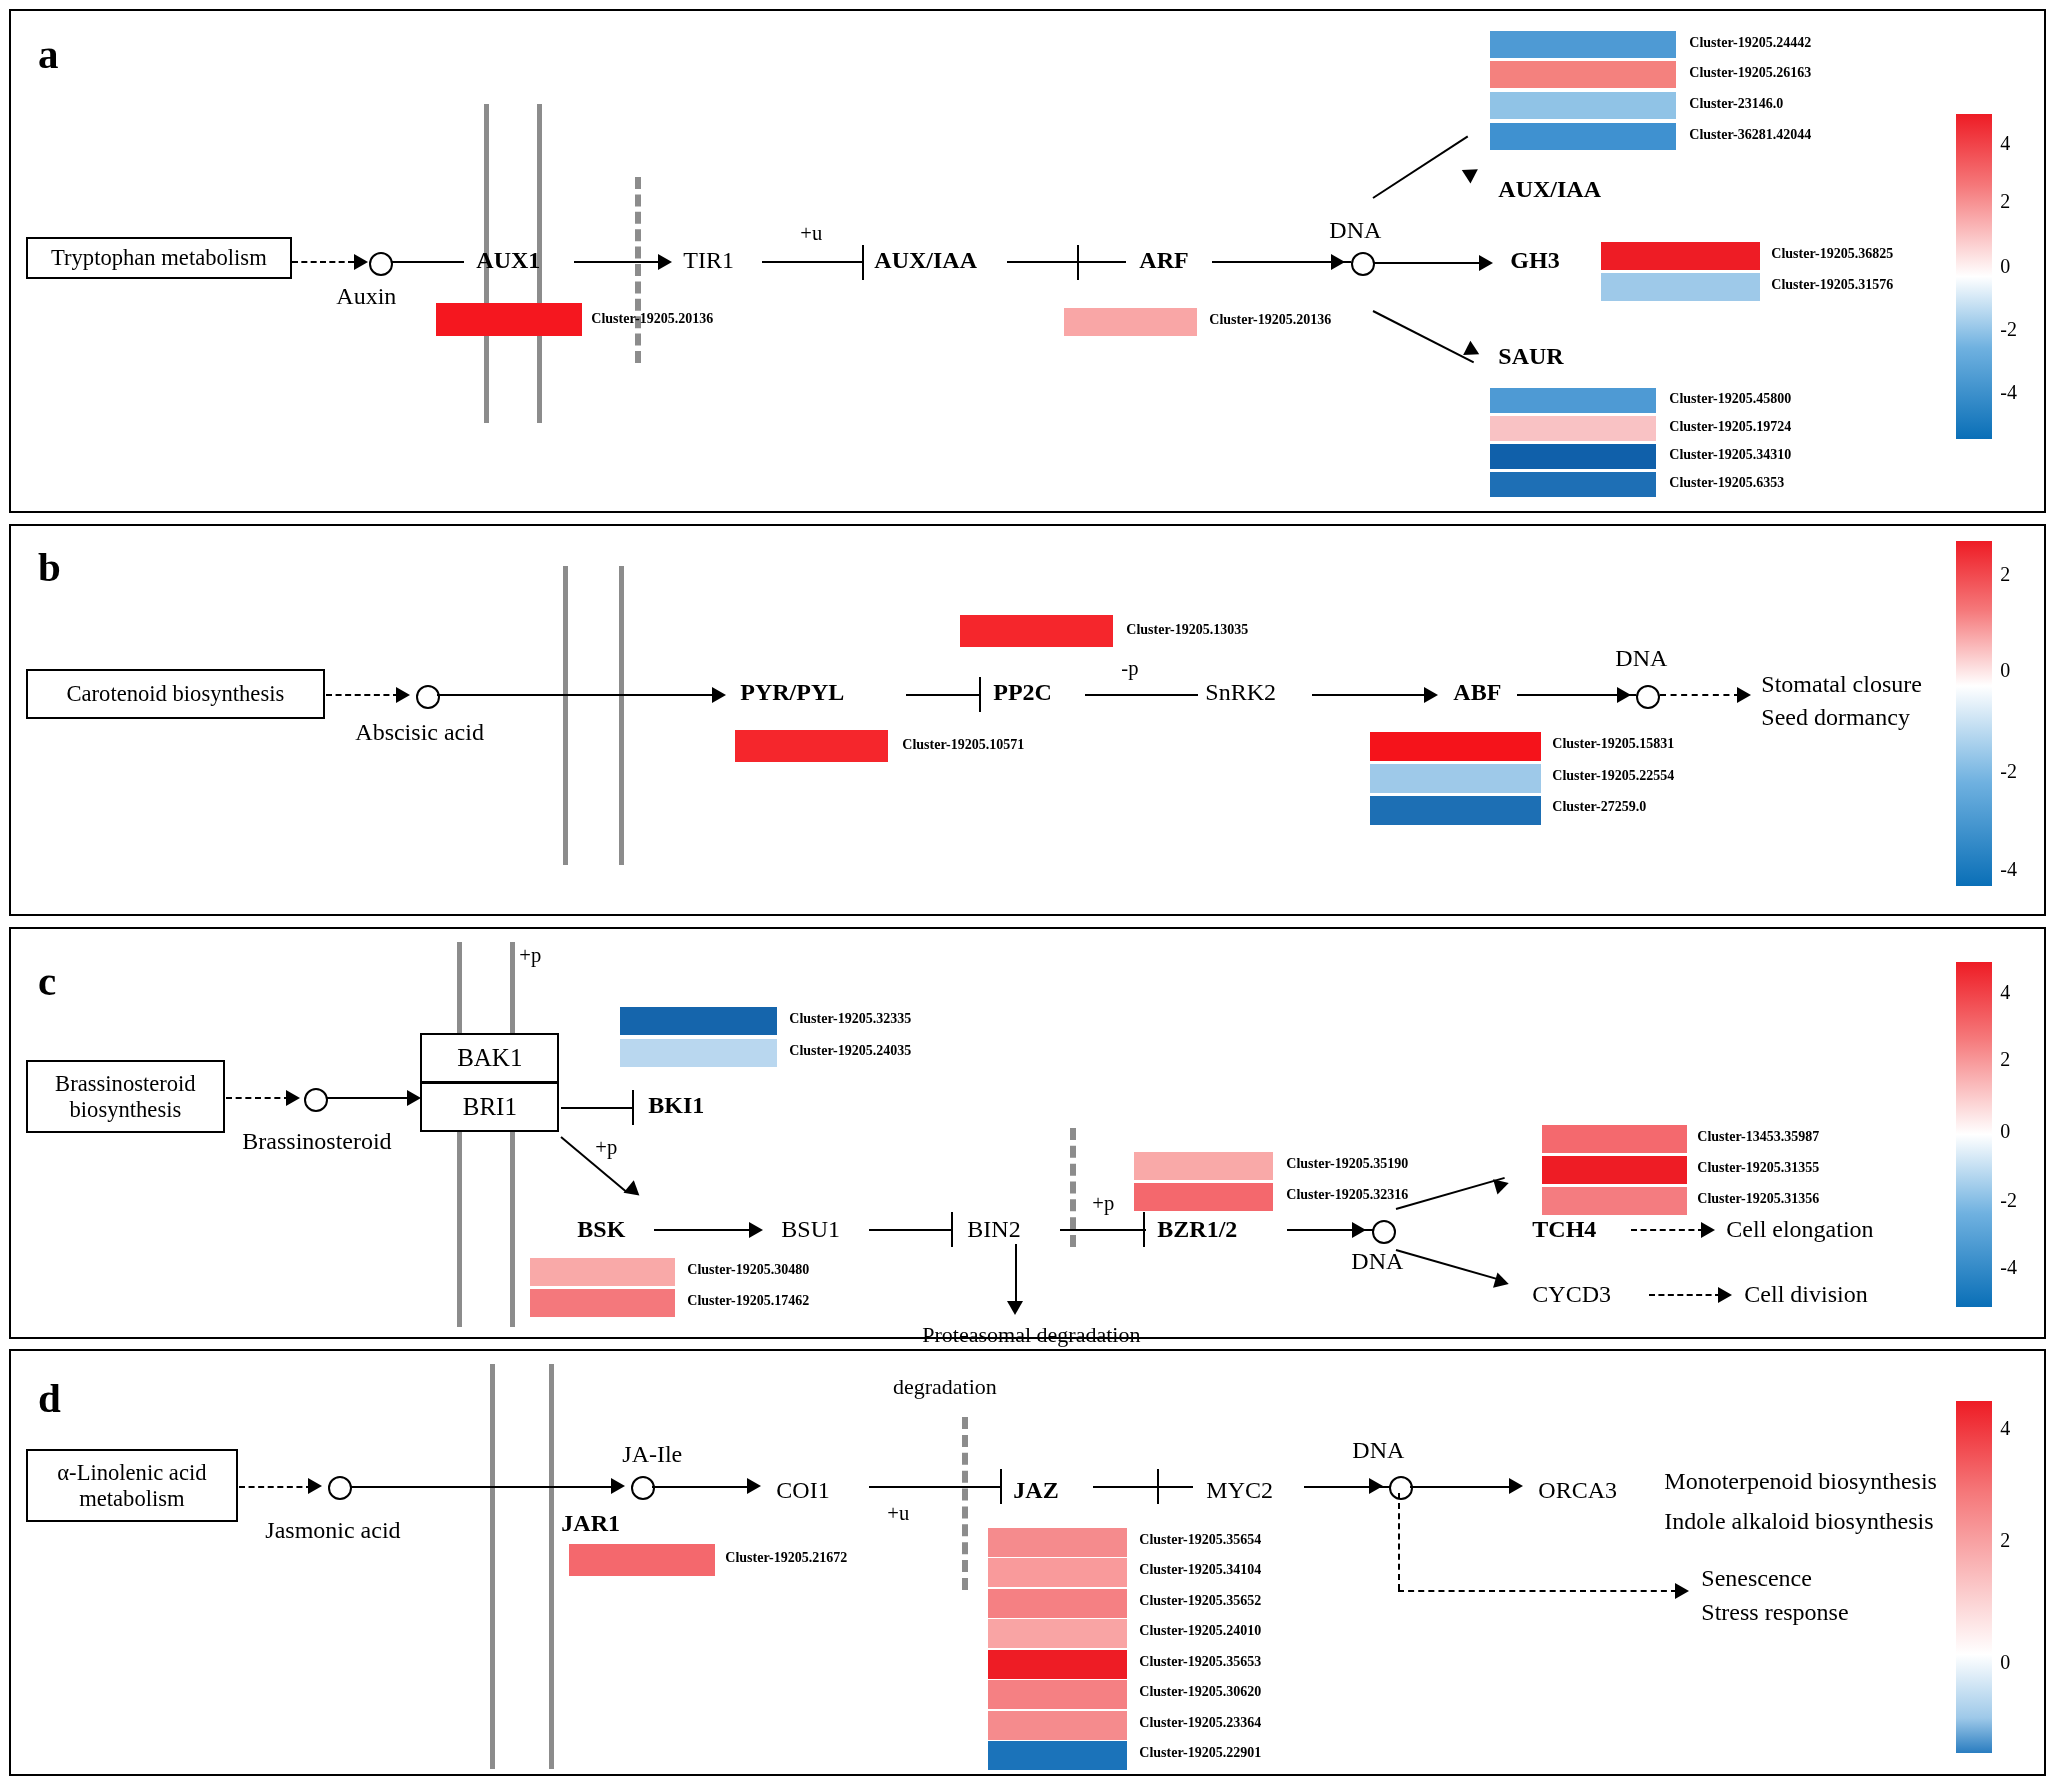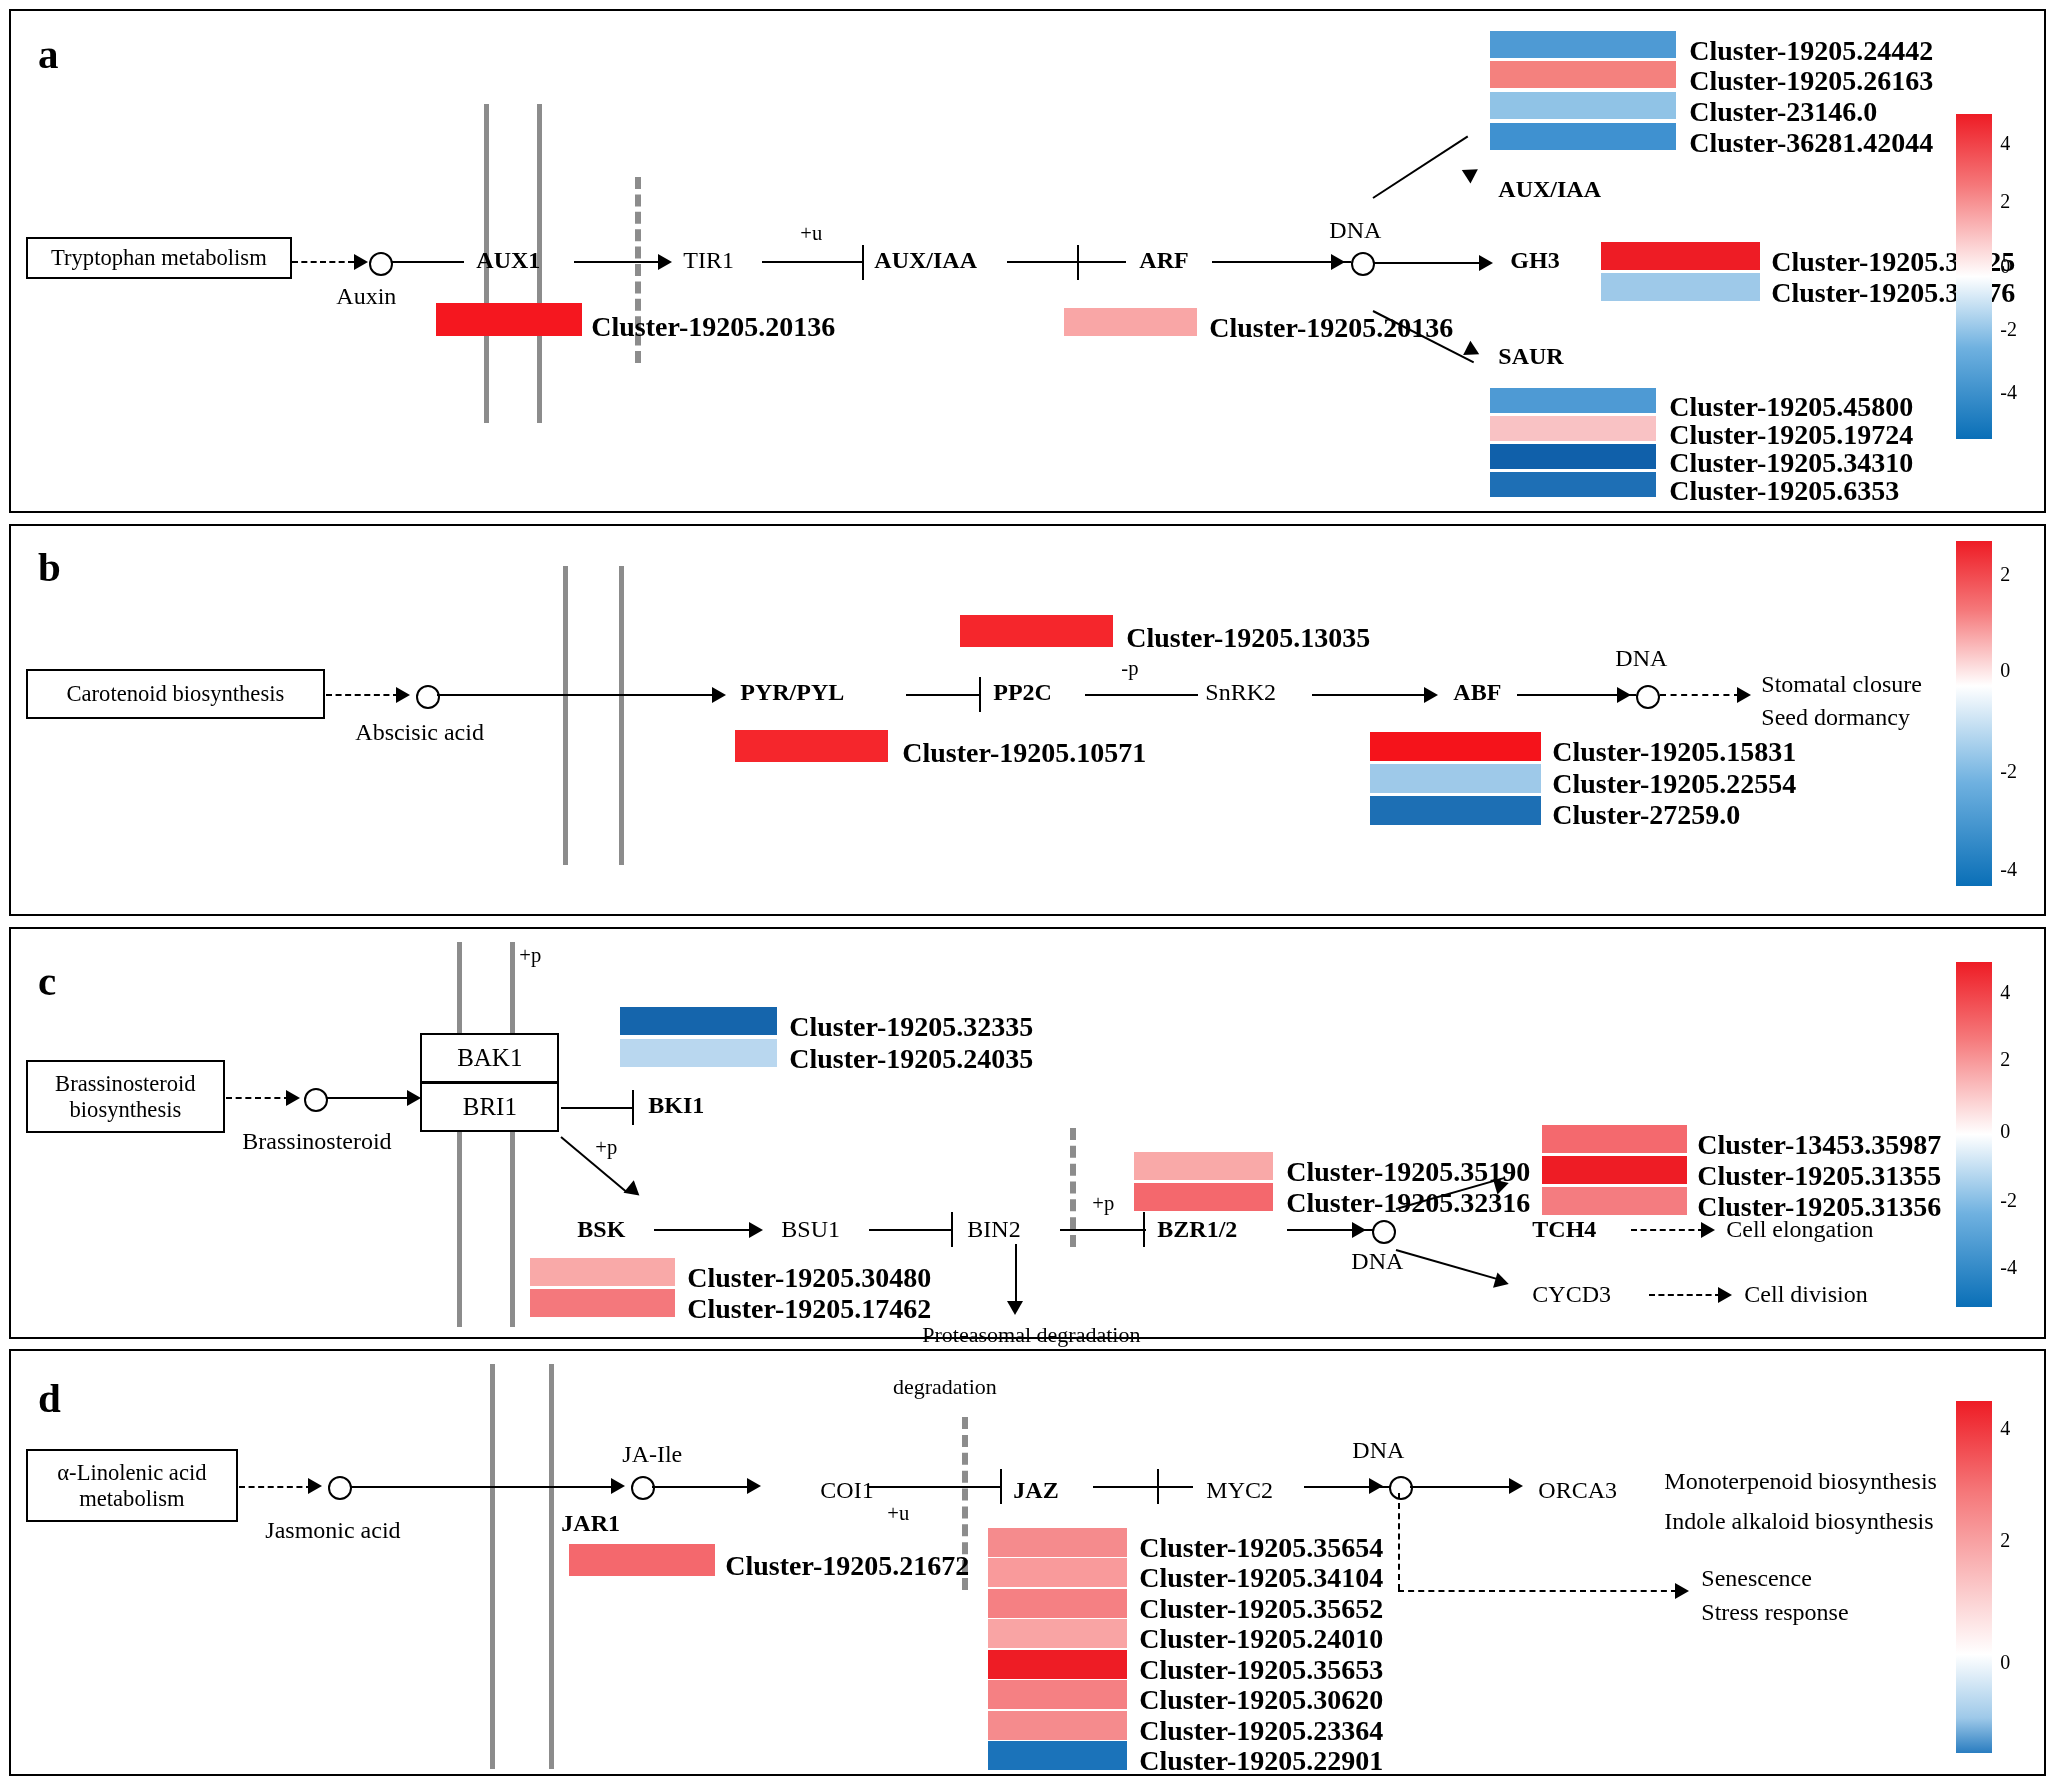--- a/index.html
+++ b/index.html
@@ -12,21 +12,21 @@
        font-size:22.6px;line-height:1.15;padding:4px 6.6px;}
   .node{position:absolute;font-size:24px;white-space:nowrap;}
   .node.b{font-weight:bold;}
   .small{font-size:20.6px;}
   .hline{position:absolute;background:#000;height:2px;}
   .vline{position:absolute;background:#000;width:2px;}
   .membrane{position:absolute;background:#8c8c8c;width:4.6px;}
   .dashv{position:absolute;width:0;border-left:6px dashed #8c8c8c;}
   .circle{position:absolute;border:2px solid #000;border-radius:50%;background:#fff;}
   .bar{position:absolute;}
-  .clab{position:absolute;font-weight:bold;font-size:28px;white-space:nowrap;}
+  .clab{position:absolute;font-weight:bold;font-size:14px;white-space:nowrap;}
   .arrowhead{position:absolute;width:0;height:0;}
   .ar-r{border-top:8.6px solid transparent;border-bottom:8.6px solid transparent;border-left:14.6px solid #000;}
   .ar-d{border-left:8.6px solid transparent;border-right:8.6px solid transparent;border-top:14.6px solid #000;}
   .dash{position:absolute;border-top:2px dashed #000;}
   .dashd{position:absolute;border-left:2px dashed #000;}
   .bluntcap{position:absolute;background:#000;width:2px;}
   .cbar{position:absolute;}
   .ctick{position:absolute;font-size:20px;}
 </style>
 </head>
@@ -294,21 +294,21 @@
     <span class="node" style="left:254px;top:166px;">Jasmonic acid</span>
 
     <div class="hline" style="left:339px;top:135px;width:266px;"></div>
     <div class="arrowhead ar-r" style="left:600px;top:127px;"></div>
     <span class="node b" style="left:550px;top:159px;font-family:Liberation Serif, serif;">JAR1</span>
     <div class="circle" style="left:620px;top:125px;width:20px;height:20px;"></div>
     <span class="node" style="left:611px;top:90px;">JA-Ile</span>
 
     <div class="hline" style="left:641px;top:135px;width:98px;"></div>
     <div class="arrowhead ar-r" style="left:736px;top:127px;"></div>
-    <span class="node" style="left:765px;top:126px;margin-left:44px;">COI1</span>
+    <span class="node" style="left:765px;top:126px;">COI1</span>
 
     <div class="hline" style="left:858px;top:135px;width:133px;"></div>
     <div class="bluntcap" style="left:989px;top:118px;height:35px;"></div>
     <span class="small" style="position:absolute;left:876px;top:151px;">+u</span>
     <span class="node b" style="left:1002px;top:126px;">JAZ</span>
 
     <div class="hline" style="left:1082px;top:135px;width:100px;"></div>
     <div class="bluntcap" style="left:1146px;top:118px;height:35px;"></div>
     <span class="node" style="left:1195px;top:126px;">MYC2</span>
 

